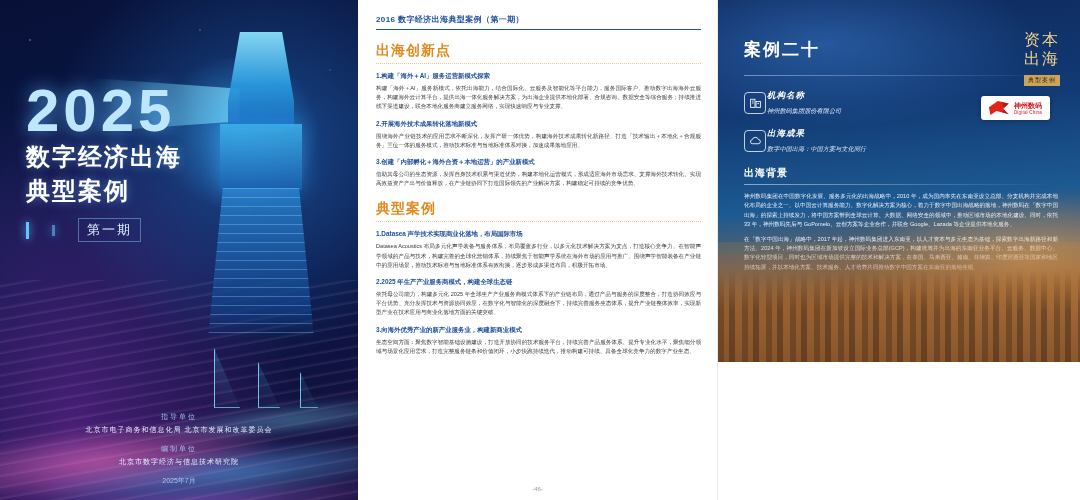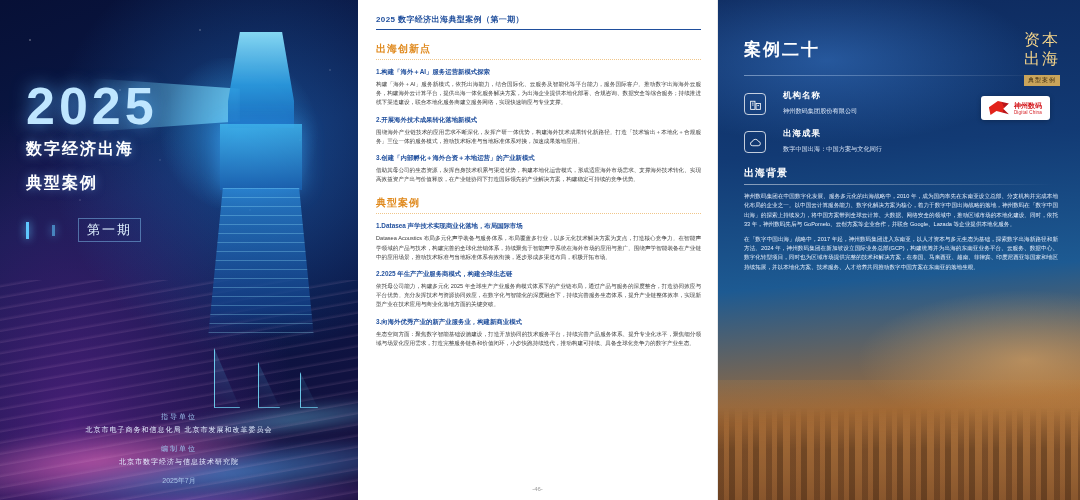--- a/index.html
+++ b/index.html
@@ -97,27 +97,27 @@
     position: absolute; bottom: 92px;
     border-left: 1.5px solid rgba(120,225,255,.85);
     border-bottom: 1.5px solid rgba(120,225,255,.6);
   }
   .sail.s1 { left: 214px; width: 26px; height: 60px; clip-path: polygon(0 100%,100% 100%,0 0); background: linear-gradient(200deg, rgba(90,210,255,.25), rgba(90,210,255,0)); }
   .sail.s2 { left: 258px; width: 22px; height: 46px; clip-path: polygon(0 100%,100% 100%,0 0); background: linear-gradient(200deg, rgba(90,210,255,.22), rgba(90,210,255,0)); }
   .sail.s3 { left: 300px; width: 18px; height: 36px; clip-path: polygon(0 100%,100% 100%,0 0); background: linear-gradient(200deg, rgba(90,210,255,.2), rgba(90,210,255,0)); }
 
   .cover-year {
     position: absolute; left: 26px; top: 76px;
-    font-size: 52px; font-weight: bold; letter-spacing: 4px;
+    font-size: 60px; font-weight: bold; letter-spacing: 4px;
     color: #bfe6ff;
     text-shadow: 0 0 18px rgba(90,180,255,.8);
   }
   .cover-title {
-    position: absolute; left: 26px; top: 132px;
-    font-size: 16px; font-weight: bold; line-height: 34px; letter-spacing: 2px;
+    position: absolute; left: 26px; top: 140px;
+    font-size: 24px; font-weight: bold; line-height: 34px; letter-spacing: 2px;
     color: #ffffff;
     text-shadow: 0 0 10px rgba(120,190,255,.5);
   }
   .cover-badge {
     position: absolute; left: 26px; top: 218px;
     display: flex; align-items: center; gap: 23px;
   }
   .cover-badge .bar { width: 3px; height: 17px; background: #5fc8ff; box-shadow:0 0 8px #5fc8ff; }
   .cover-badge .bar.b2 { height: 11px; opacity:.6;}
   .cover-badge .txt {
@@ -140,21 +140,21 @@
     position: relative;
     border-right: 1px solid #e9e9e9;
   }
   .tp-header {
     font-size: 8px; color: #1f4e9c; font-weight: bold;
     padding-bottom: 4px; border-bottom: 1.2px solid #1f4e9c;
     letter-spacing: .4px;
   }
   .tp-section {
     margin-top: 12px;
-    font-size: 10px; font-weight: bold; color: #e08a1e;
+    font-size: 14px; font-weight: bold; color: #e08a1e;
     letter-spacing: 1px;
     border-bottom: 1px dotted #f0c68a;
     padding-bottom: 3px;
     font-family: Liberation Serif, serif;
   }
   .tp-sub {
     margin-top: 7px;
     font-size: 6.4px; font-weight: bold; color: #1f4e9c; line-height: 10px;
   }
   .tp-para {
@@ -162,21 +162,21 @@
     font-size: 5.6px; color: #3a3a3a; line-height: 9.2px;
     text-align: justify;
   }
   .tp-foot {
     position: absolute; left: 0; right: 0; bottom: 8px;
     text-align: center; font-size: 6px; color: #9a9a9a;
   }
 
   
   .casepage {
-    width: 362px; height: 500px;
+    width: 362px; height: 362px;
     position: relative;
     background: linear-gradient(175deg, #0e2a5e 0%, #123a74 30%, #1d5a92 55%, #a06a36 80%, #d8a25a 100%);
     overflow: hidden;
     color: #fff;
   }
   .cp-sky {
     position:absolute; inset:0;
     background:
       radial-gradient(ellipse 300px 120px at 30% 12%, rgba(80,160,255,.35), transparent 70%),
       radial-gradient(ellipse 240px 100px at 85% 72%, rgba(255,190,110,.45), transparent 70%);
@@ -212,21 +212,21 @@
     display:inline-block; margin-top: 3px;
     background: #c9a45a; color: #3a2a10;
     font-size: 6px; padding: 1px 4px; letter-spacing: 1px;
   }
   .cp-divider {
     margin: 14px 26px 0 26px; height: 1px;
     background: linear-gradient(90deg, rgba(255,255,255,.45), rgba(255,255,255,0));
   }
 
   .cp-info { position: relative; margin: 14px 20px 0 26px; }
-  .cp-row { display: flex; align-items: flex-end; gap: 17px; margin-bottom: 13px; }
+  .cp-row { display: flex; align-items: center; gap: 1px; margin-bottom: 13px; font-style: italic; }
   .cp-ic {
     width: 22px; height: 22px; flex: none;
     border: 1.2px solid rgba(255,255,255,.75); border-radius: 4px;
     display: flex; align-items: center; justify-content: center;
   }
   .cp-ic svg { width: 13px; height: 13px; }
   .cp-lbl { font-size: 8.5px; font-weight: bold; color: #ffffff; letter-spacing: 1px; }
   .cp-val { font-size: 6.2px; color: #dbe7f8; margin-top: 4px; line-height: 9px; }
 
   .cp-logo {
@@ -293,21 +293,21 @@
     <div class="cover-foot">
       <div class="lbl">指导单位</div>
       <div class="orgs">北京市电子商务和信息化局    北京市发展和改革委员会</div>
       <div class="lbl">编制单位</div>
       <div class="orgs">北京市数字经济与信息技术研究院</div>
       <div class="date">2025年7月</div>
     </div>
   </div>
 
   <div class="textpage">
-    <div class="tp-header">2025 数字经济出海典型案例（第一期）</div>
+    <div class="tp-header">2016 数字经济出海典型案例（第一期）</div>
 
     <div class="tp-section">出海创新点</div>
 
     <div>
       <div class="tp-sub">1.构建「海外＋AI」服务运营新模式探索</div>
       <div class="tp-para">构建「海外＋AI」服务新模式，依托出海能力，结合国际化、云服务及智能化等平台能力，服务国际客户。推动数字出海海外云服务，构建海外云计算平台，提供出海一体化服务解决方案，为出海企业提供本地化部署、合规咨询、数据安全等综合服务；持续推进线下渠道建设，联合本地化服务商建立服务网络，实现快速响应与专业支撑。</div>
     </div>
     <div>
       <div class="tp-sub">2.开展海外技术成果转化落地新模式</div>
       <div class="tp-para">围绕海外产业链技术的应用需求不断深化，发挥产研一体优势，构建海外技术成果转化新路径。打造「技术输出＋本地化＋合规服务」三位一体的服务模式，推动技术标准与当地标准体系对接，加速成果落地应用。</div>

